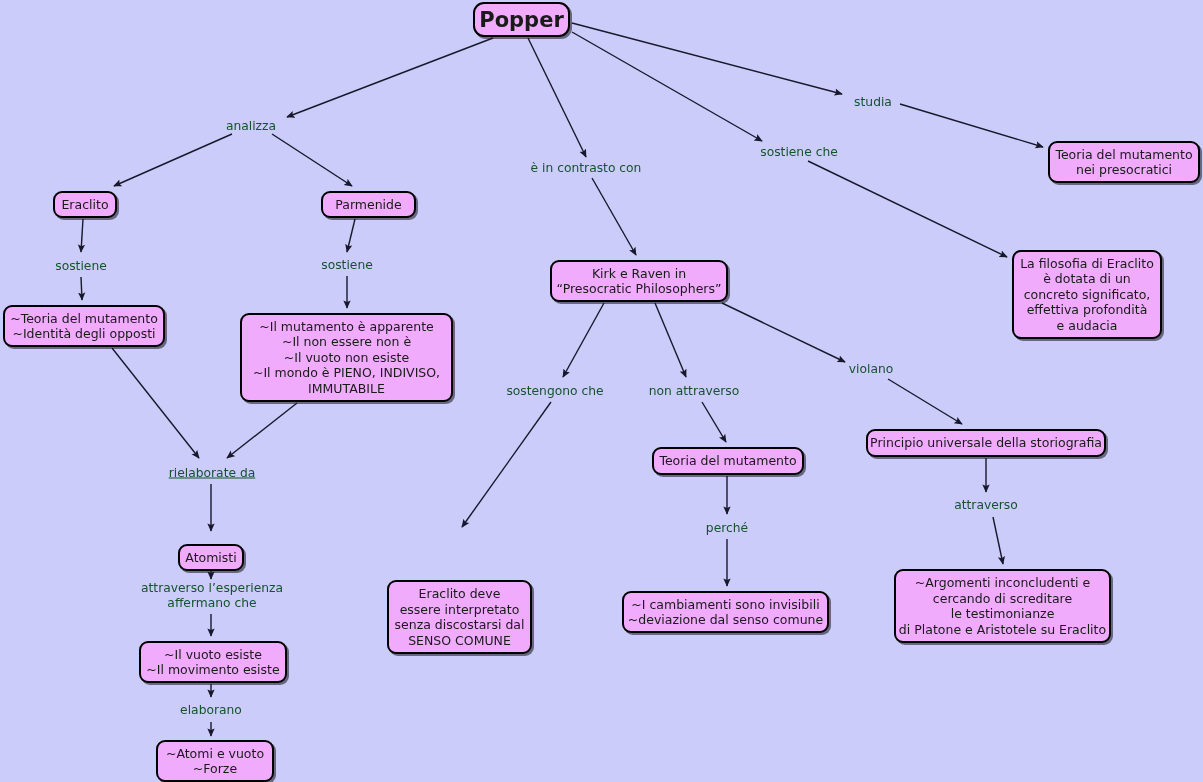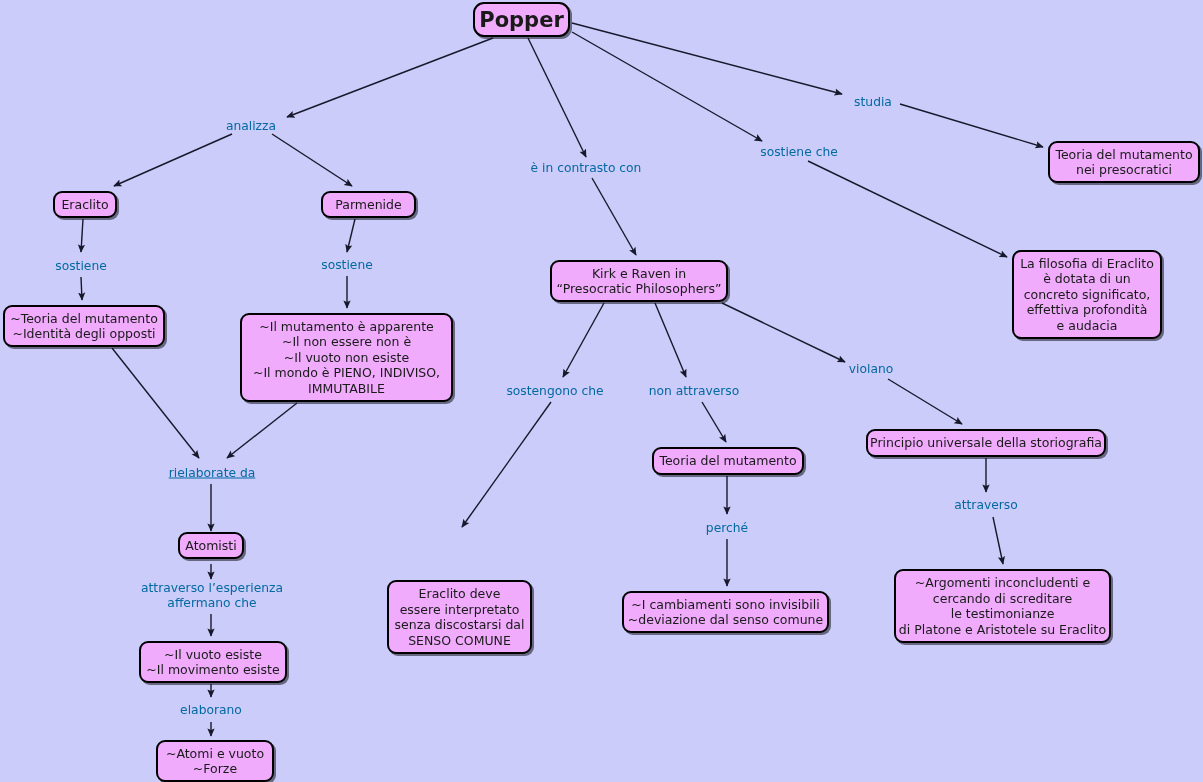--- a/index.html
+++ b/index.html
@@ -40,21 +40,21 @@
   }
   .cmap-node.root {
     font-size: 21px;
     font-weight: bold;
     line-height: 24px;
     border-radius: 11px;
     border-width: 2px;
   }
   .edge-label {
     position: absolute;
-    color: #0369a1;
+    color: #14532d;
     font-size: 12.3px;
     line-height: 15px;
     text-align: center;
     white-space: pre;
     transform: translate(-50%, -50%);
     pointer-events: none;
   }
 </style>
 </head>
 <body>
@@ -103,21 +103,21 @@
       <div class="cmap-node root" style="left: 473px; top: 2px; width: 97px; height: 35px;">Popper</div>
       <div class="cmap-node" style="left: 53px; top: 191px; width: 64px; height: 27px;">Eraclito</div>
       <div class="cmap-node" style="left: 321px; top: 191px; width: 95px; height: 27px;">Parmenide</div>
       <div class="cmap-node" style="left: 3px; top: 305px; width: 162px; height: 42px;">~Teoria del mutamento
 ~Identità degli opposti</div>
       <div class="cmap-node" style="left: 240px; top: 313px; width: 213px; height: 89px;">~Il mutamento è apparente
 ~Il non essere non è
 ~Il vuoto non esiste
 ~Il mondo è PIENO, INDIVISO,
 IMMUTABILE</div>
-      <div class="cmap-node" style="left: 178px; top: 532px; width: 66px; height: 27px;">Atomisti</div>
+      <div class="cmap-node" style="left: 178px; top: 544px; width: 66px; height: 27px;">Atomisti</div>
       <div class="cmap-node" style="left: 139px; top: 641px; width: 148px; height: 42px;">~Il vuoto esiste
 ~Il movimento esiste</div>
       <div class="cmap-node" style="left: 156px; top: 740px; width: 118px; height: 42px;">~Atomi e vuoto
 ~Forze</div>
       <div class="cmap-node" style="left: 550px; top: 260px; width: 178px; height: 42px;">Kirk e Raven in
 “Presocratic Philosophers”</div>
       <div class="cmap-node" style="left: 387px; top: 532px; width: 145px; height: 74px; margin-top: 48px;">Eraclito deve
 essere interpretato
 senza discostarsi dal
 SENSO COMUNE</div>

